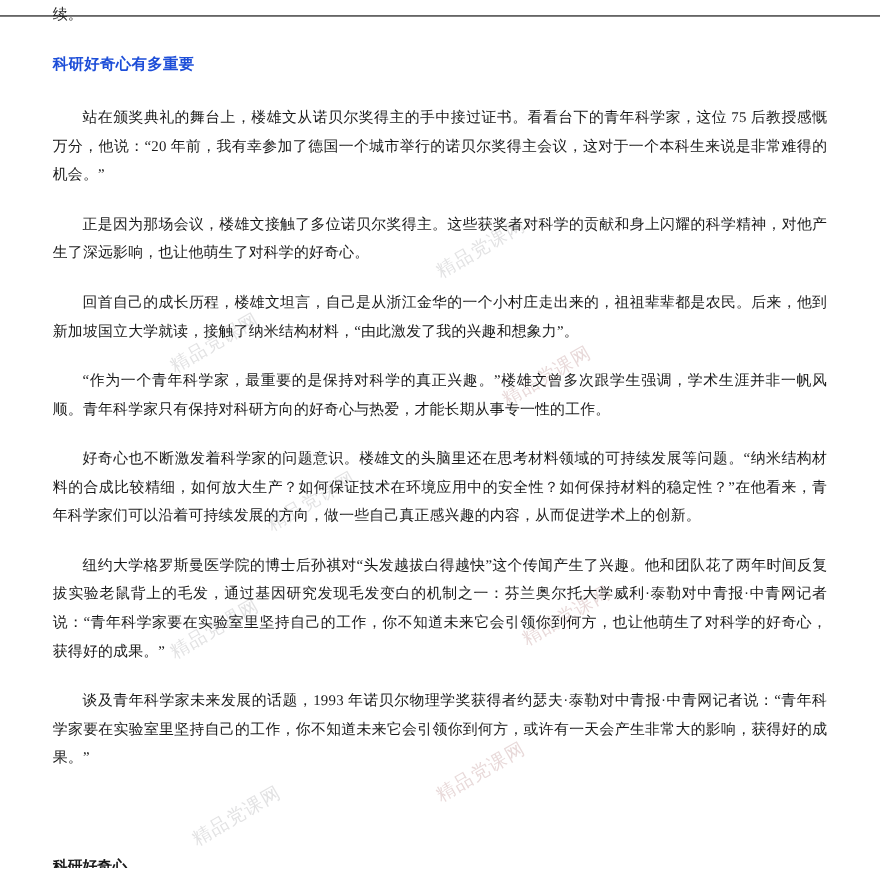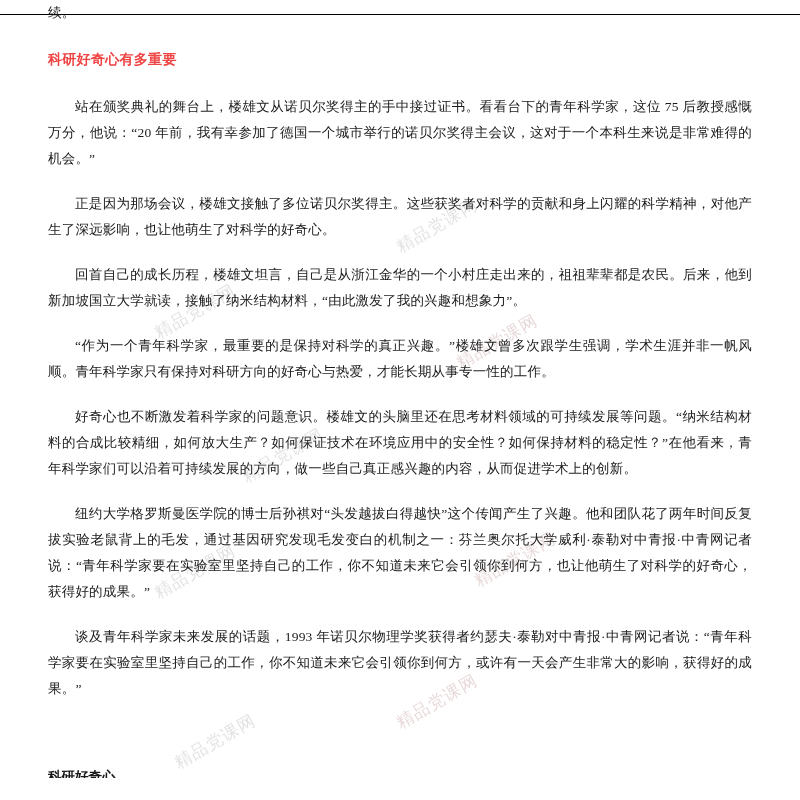--- a/index.html
+++ b/index.html
@@ -54,21 +54,21 @@
     text-indent: 0;
     margin-bottom: 22px;
   }
 
   h2.section-heading {
     margin: 0 0 22px 0;
     font-size: 14px;
     line-height: 24px;
     font-weight: bold;
     text-indent: 0;
-    color: #ef4444;
+    color: #1d4ed8;
     letter-spacing: 0.3px;
   }
 
   
   .watermark {
     position: absolute;
     z-index: 1;
     color: rgba(170, 150, 150, 0.30);
     font-size: 17px;
     font-family: "Liberation Serif", "DejaVu Serif", serif;
@@ -87,21 +87,21 @@
   .w3 { left: 452px; top: 330px; }
   .w4 { left: 238px; top: 444px; }
   .w5 { left: 470px; top: 548px; }
   .w6 { left: 150px; top: 560px; }
   .w7 { left: 392px; top: 690px; }
   .w8 { left: 170px; top: 730px; }
 
   .bottom-fade {
     position: absolute;
     left: 48px;
-    bottom: 22px;
+    bottom: 11px;
     width: 120px;
     height: 14px;
     overflow: hidden;
     z-index: 3;
   }
   .bottom-fade span {
     display: block;
     font-size: 13.5px;
     line-height: 26px;
     color: #1a1a1a;

